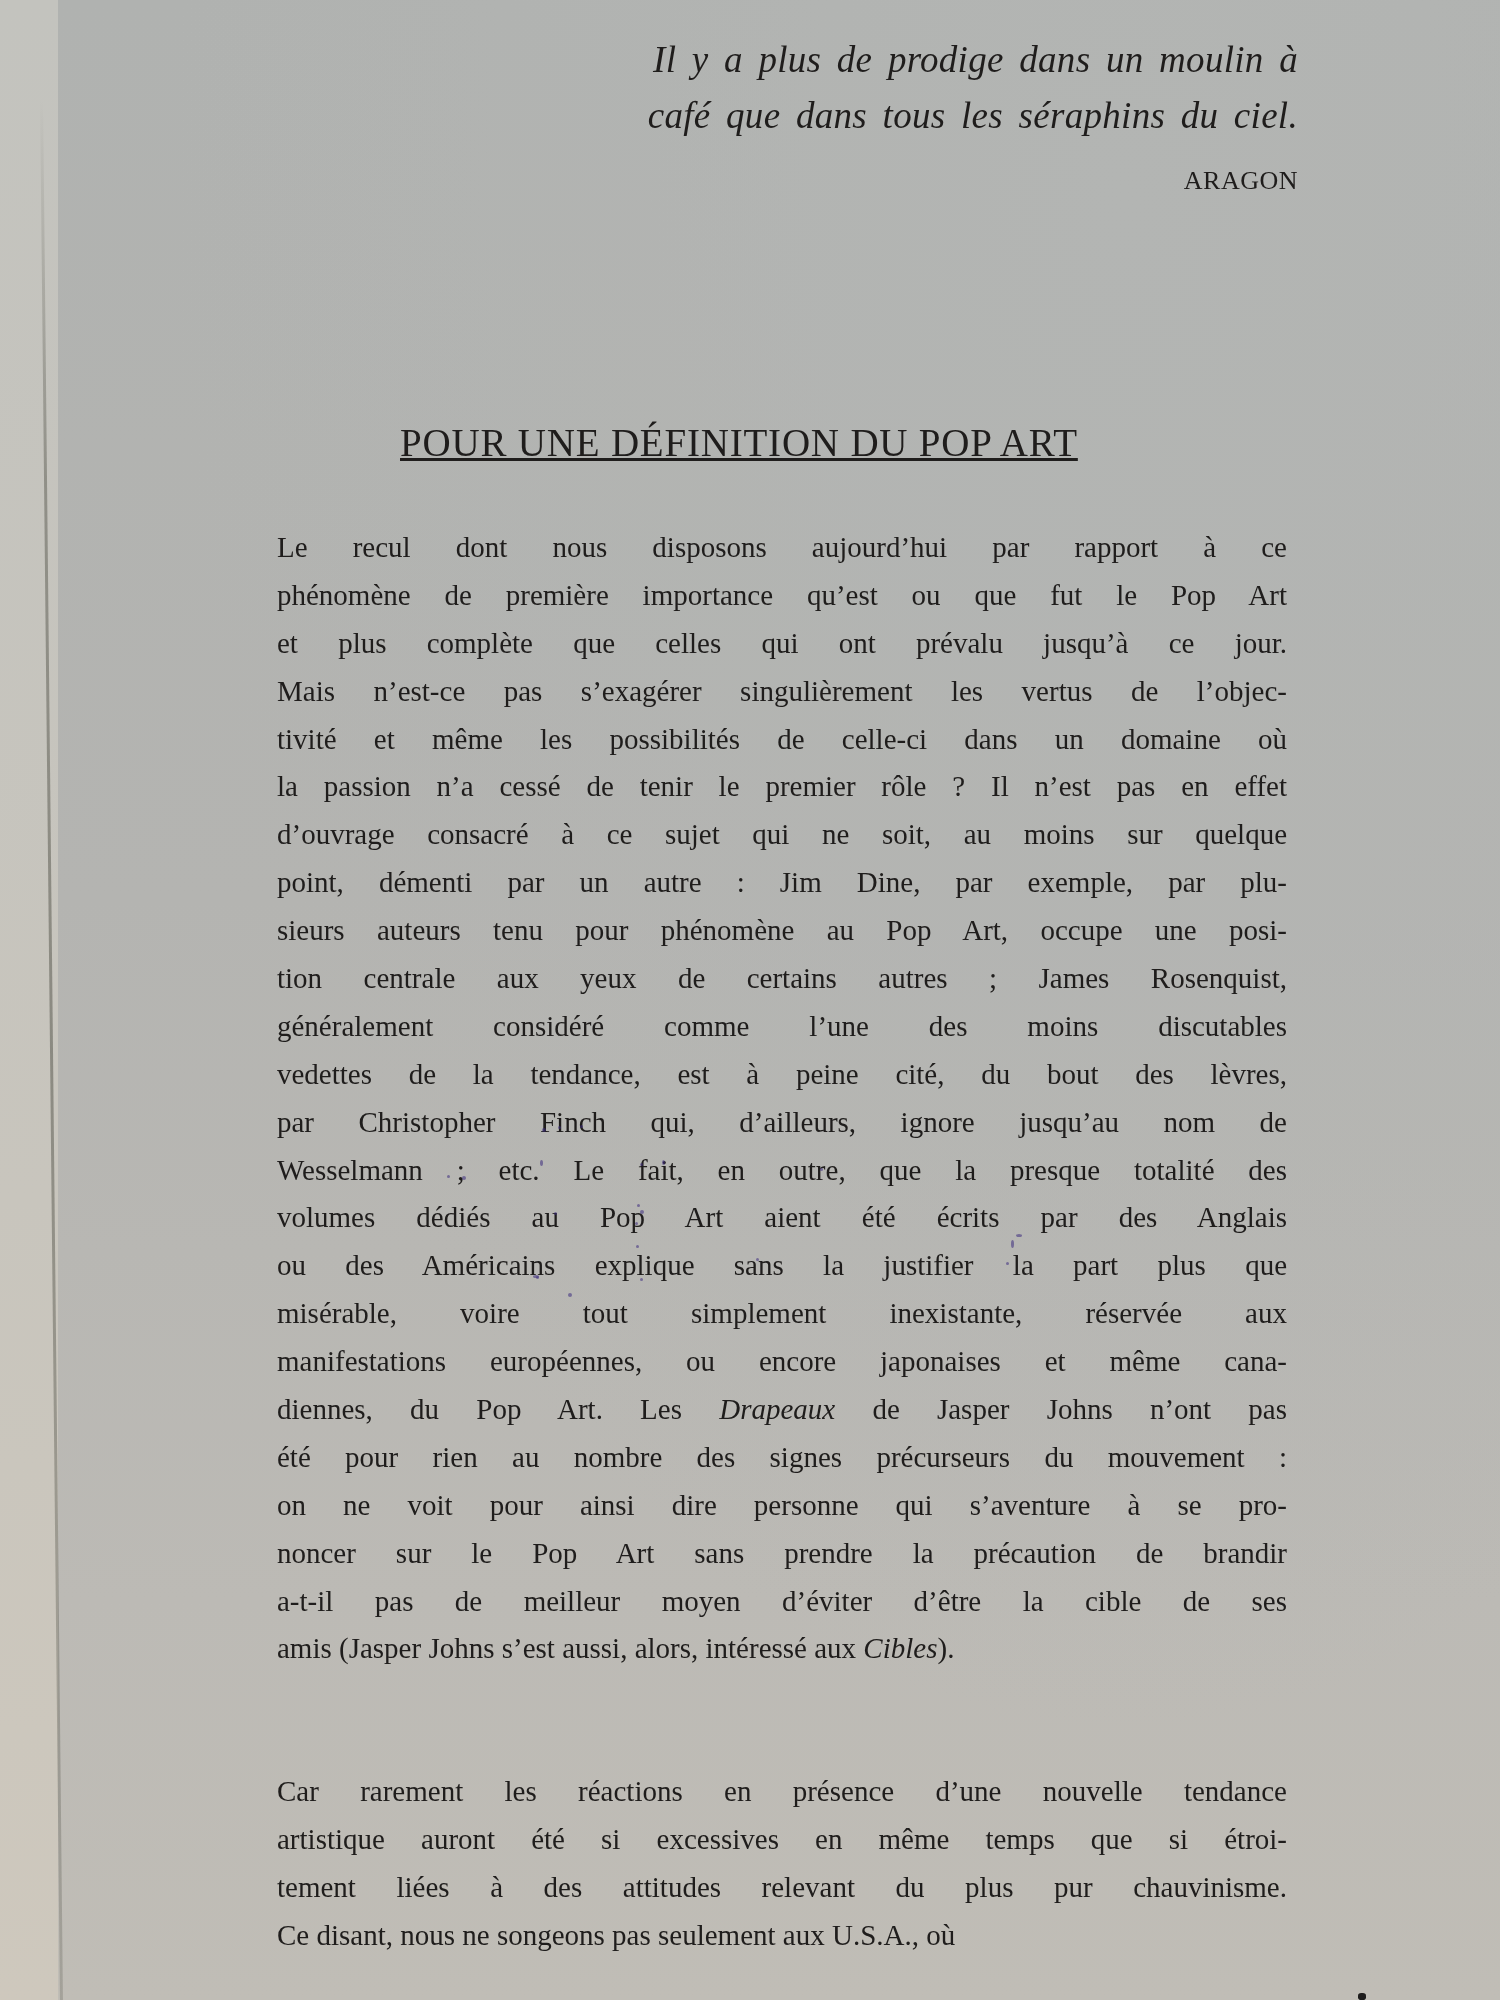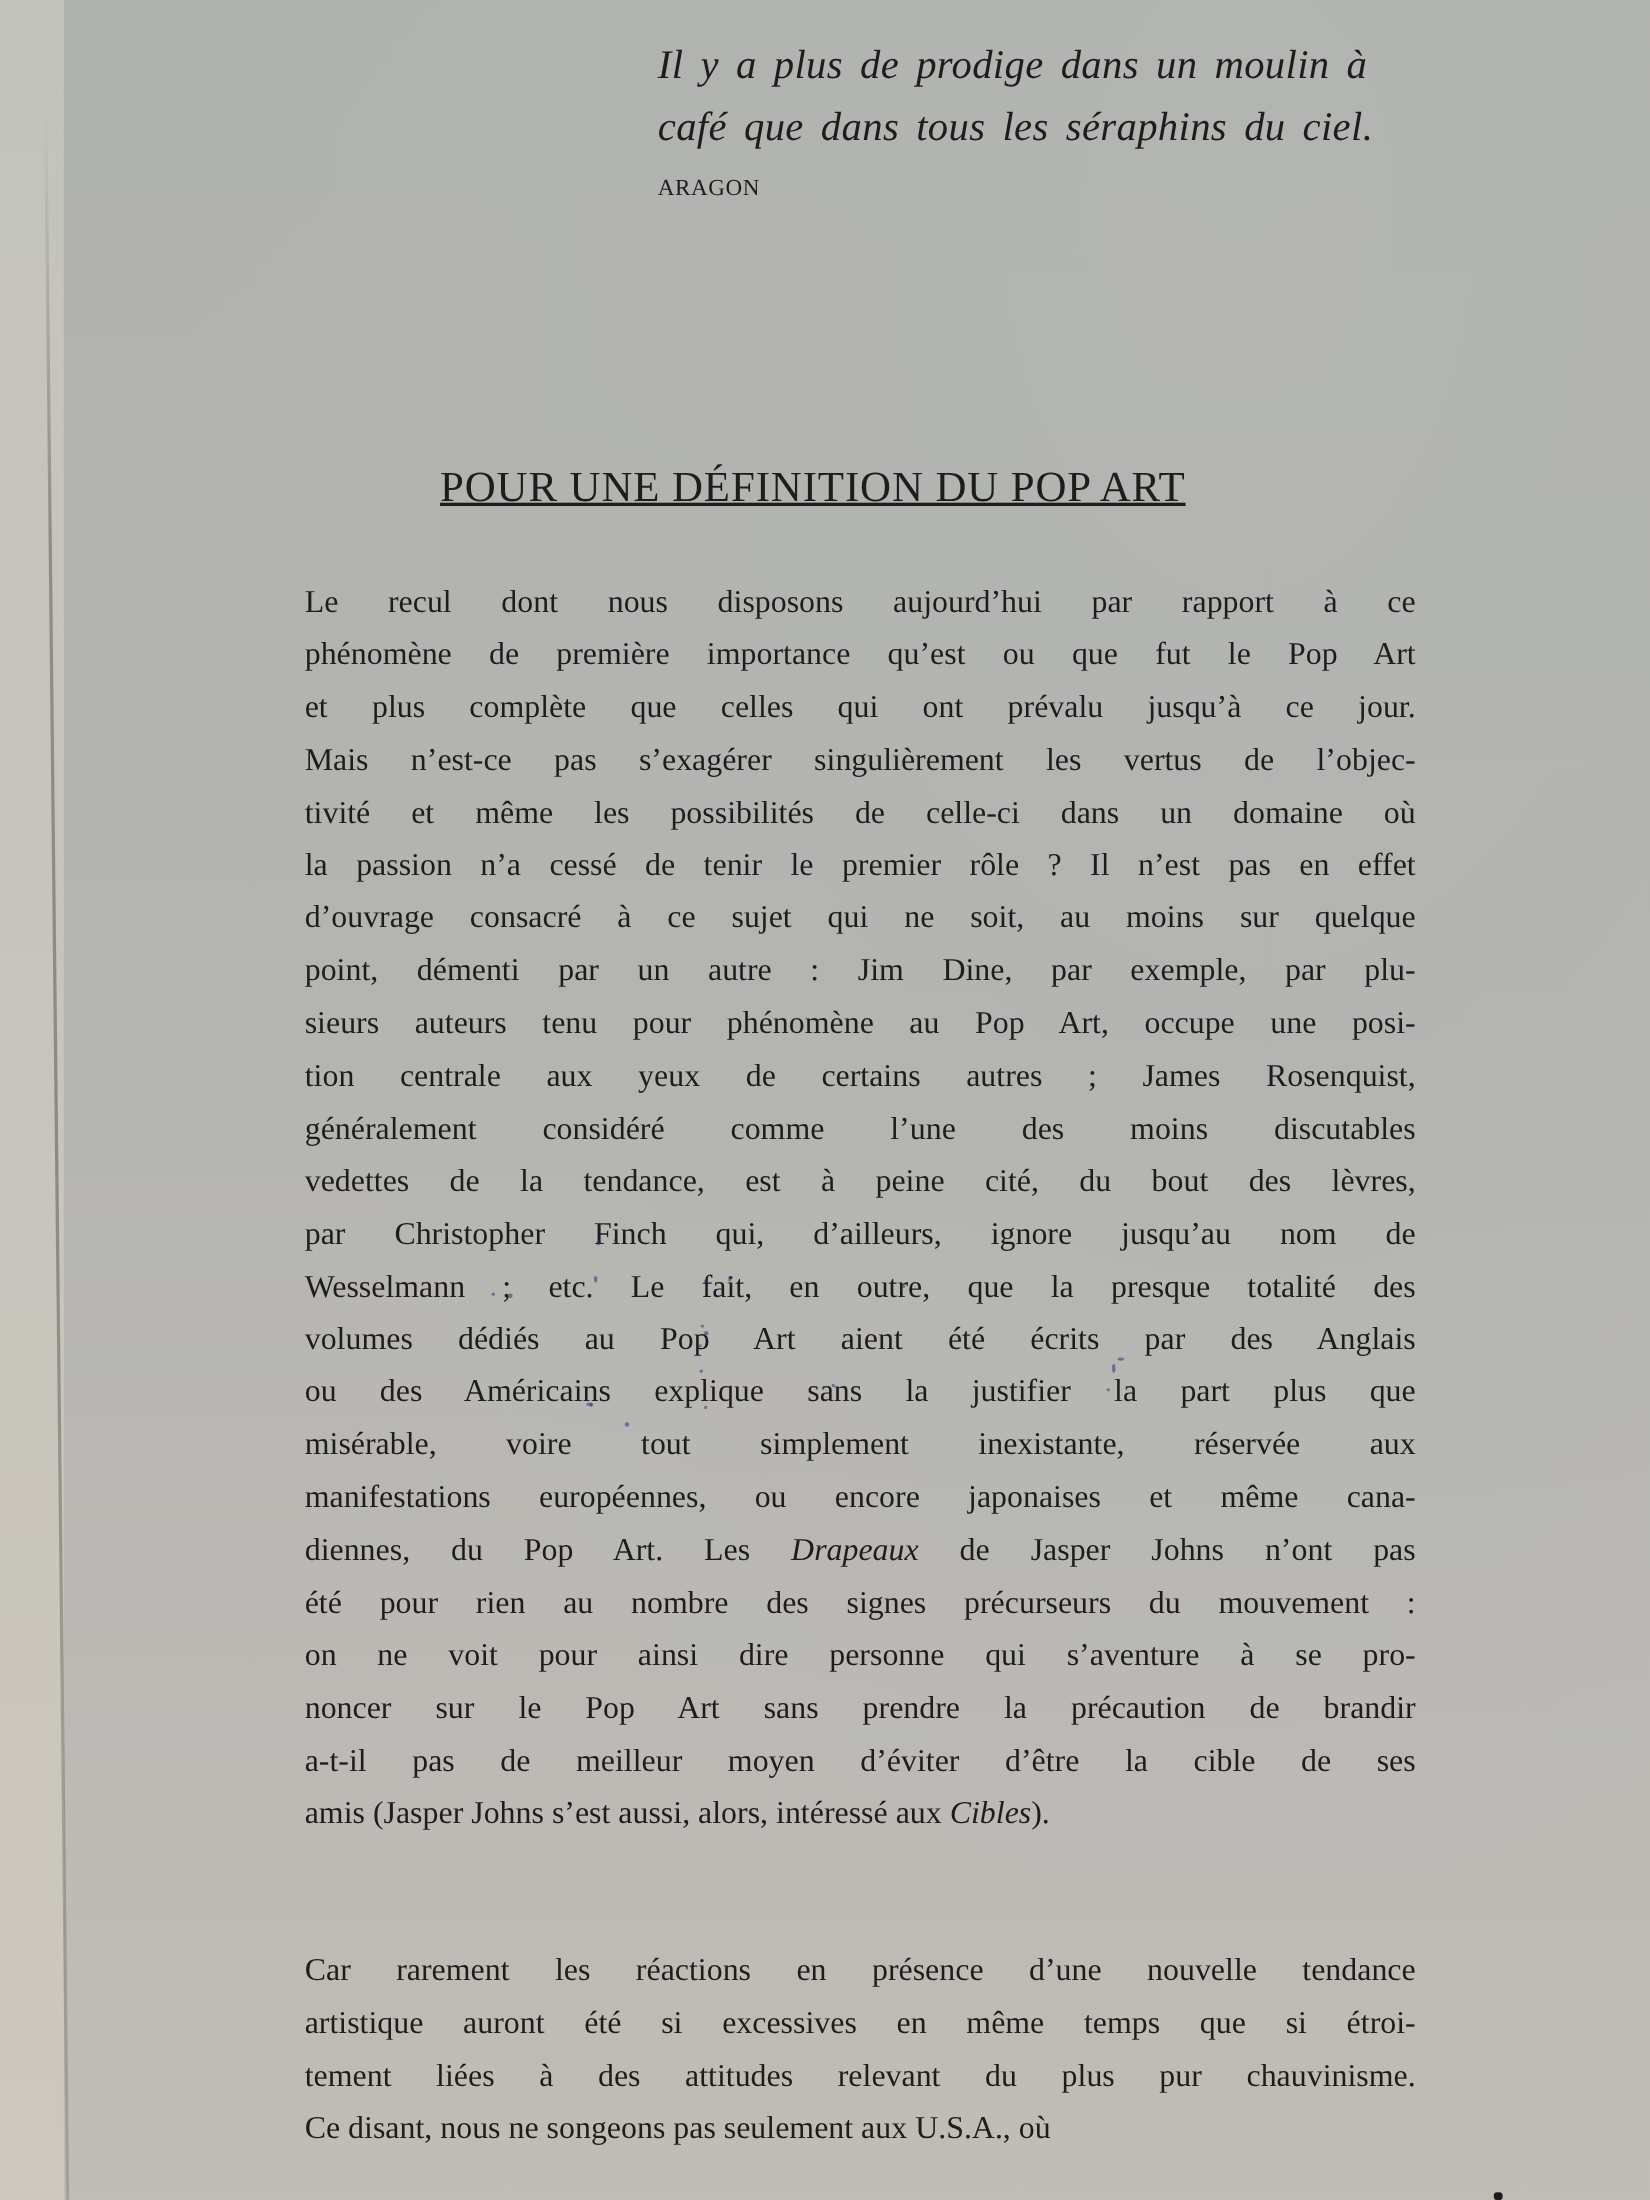--- a/index.html
+++ b/index.html
@@ -32,34 +32,34 @@
       width: 3px;
       height: 1900px;
       background: linear-gradient(180deg, rgba(80,80,70,0) 0%, rgba(80,80,70,0.45) 20%, rgba(80,80,70,0.5) 50%, rgba(80,80,70,0.35) 80%, rgba(80,80,70,0.25) 100%);
       transform: skewX(0.6deg);
     }
     .epigraph {
       position: absolute;
       right: 202px;
       top: 32px;
       width: 700px;
-      text-align: left;
+      text-align: right;
     }
     .epigraph-line {
       font-style: italic;
       font-size: 37px;
       line-height: 56px;
       letter-spacing: 0.3px;
       word-spacing: 6px;
       white-space: nowrap;
     }
     .epigraph-author {
-      font-size: 21px;
+      font-size: 26px;
       line-height: 50px;
-      margin-top: 1px;
+      margin-top: 12px;
       letter-spacing: 0.5px;
     }
     .chapter-title {
       position: absolute;
       left: 400px;
       top: 420px;
       font-size: 39px;
       letter-spacing: 0.8px;
       white-space: nowrap;
       text-decoration: underline;

